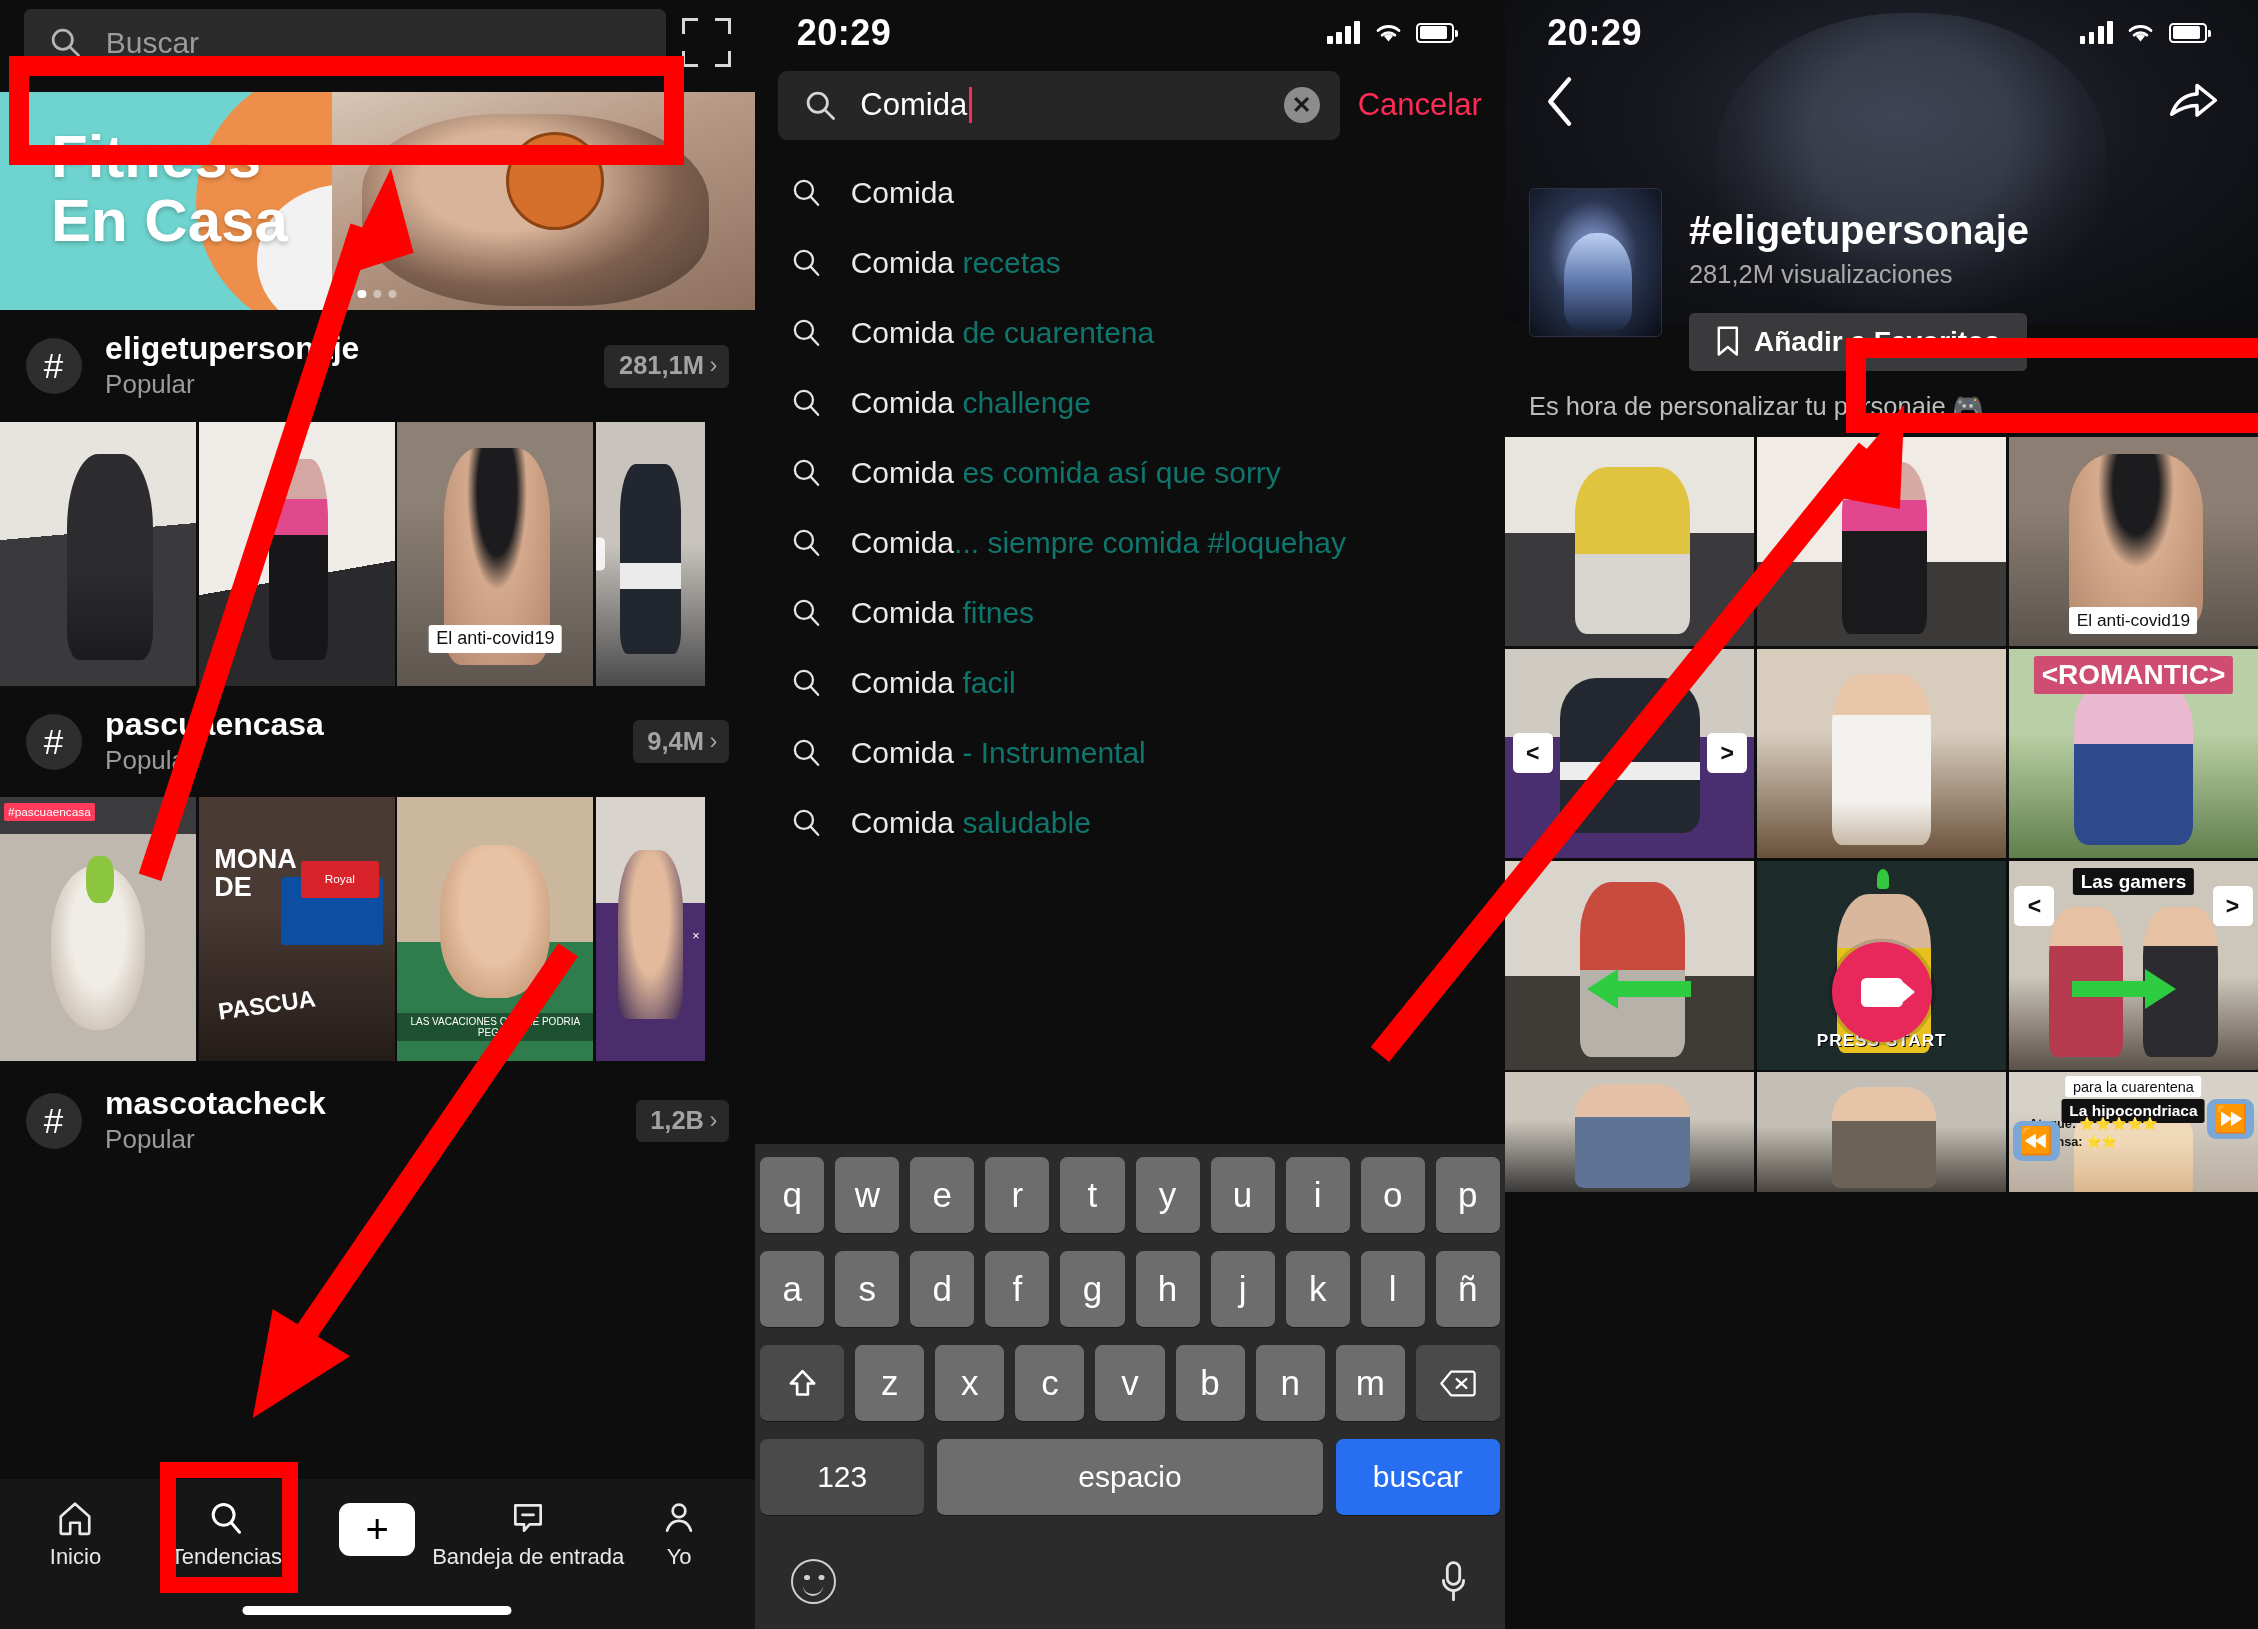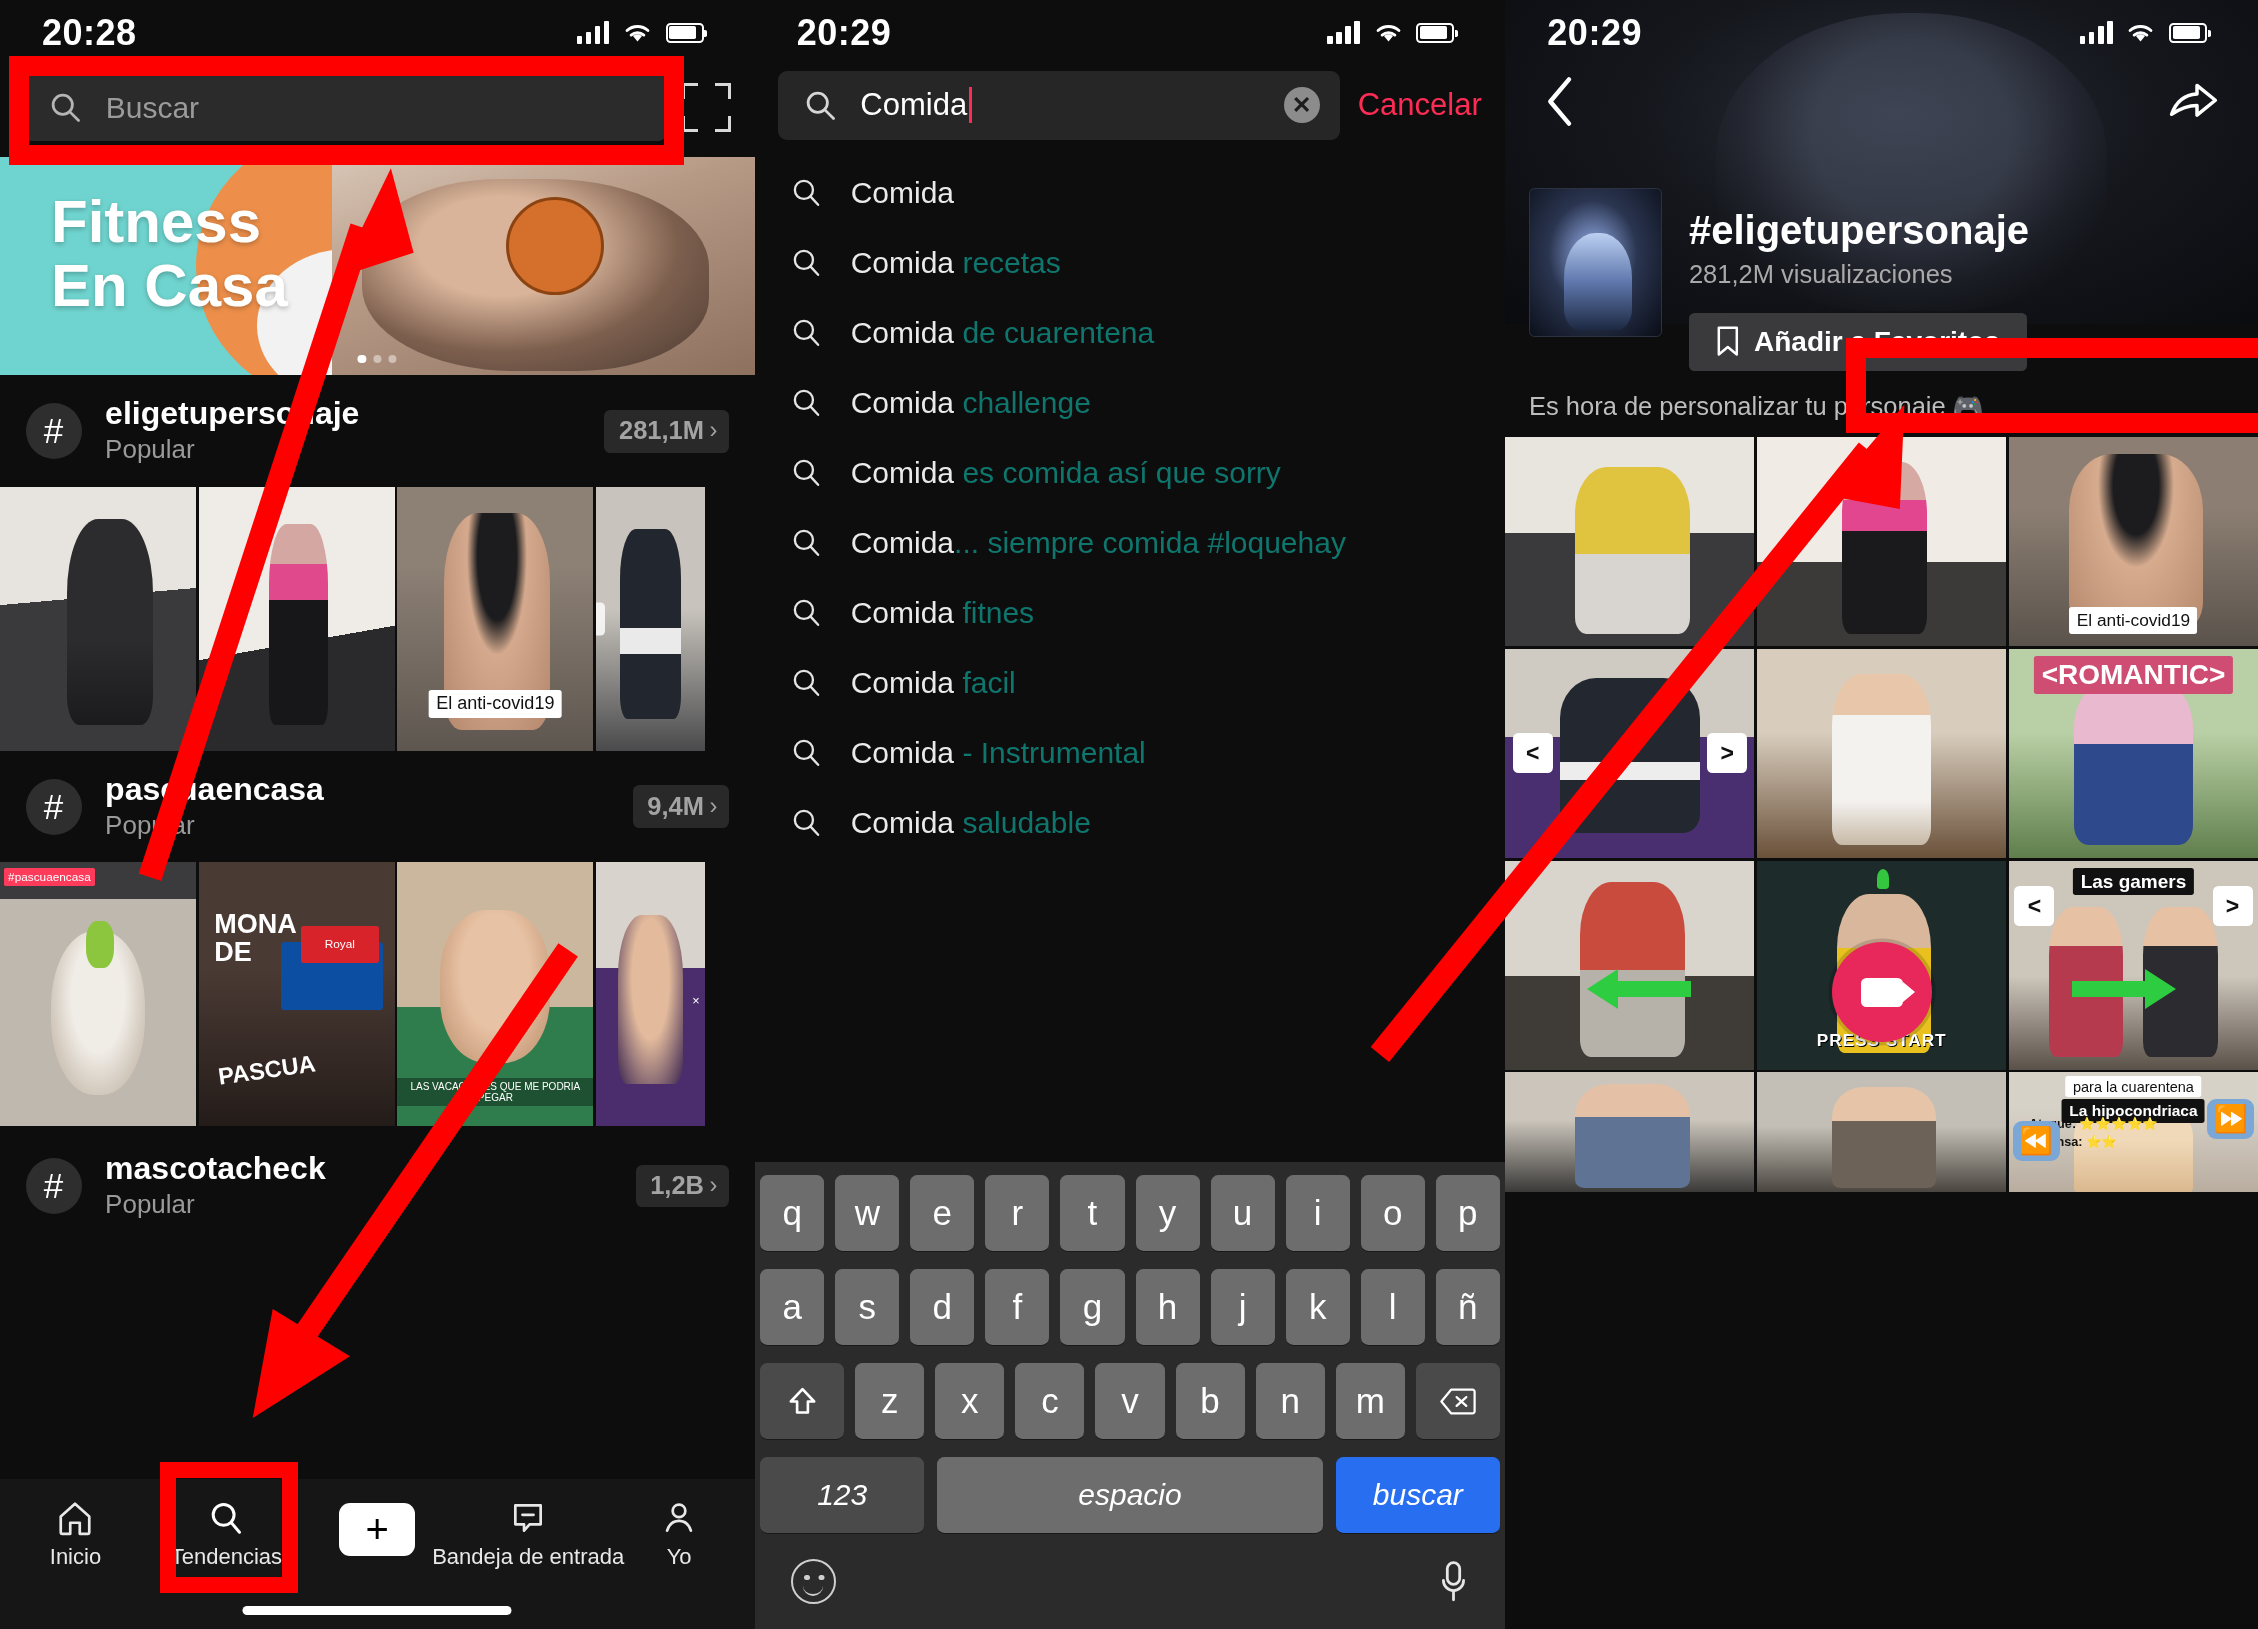--- a/index.html
+++ b/index.html
@@ -156,21 +156,21 @@
   .kb { position:absolute; left:0; bottom:0; width:100%; background:#2b2b2b; padding:12.7px 5.5px 0 5.5px; }
   .kbrow { display:flex; justify-content:center; gap:11px; margin-bottom:18px; }
   .key {
     flex:1; height:76px; background:#6d6d6d; border-radius:7.3px; color:#fff;
     display:flex; align-items:center; justify-content:center; font-size:35px;
     box-shadow:0 0.9px 0 rgba(0,0,0,.4);
   }
   .key.dark { background:#4a4a4a; flex:0 0 84px; }
   .kbrow.r2 { padding:0 0px; }
   .kbrow.r3 { gap:11px; }
-  .kbrow.r4 { gap:12.7px; margin-bottom:1px;font-style:italic; }
+  .kbrow.r4 { gap:12.7px; margin-bottom:19px; }
   .key.num { flex:0 0 164px; background:#4a4a4a; font-size:30px; }
   .key.space { flex:1; background:#6d6d6d; font-size:30px; }
   .key.go { flex:0 0 164px; background:#276ef1; font-size:30px; }
   .kbbottom { height:95px; display:flex; align-items:center; justify-content:space-between; padding:0 31px; }
   .emoji { width:45px; height:45px; border-radius:50%; border:2.7px solid #cfcfcf; position:relative; }
   .emoji::before { content:""; position:absolute; left:11px; top:13.6px; width:5.5px; height:5.5px; border-radius:50%; background:#cfcfcf; box-shadow:14.5px 0 0 #cfcfcf; }
   .emoji::after { content:""; position:absolute; left:10px; top:23.6px; width:20px; height:9px; border-bottom:2.7px solid #cfcfcf; border-radius:0 0 11px 11px; }
 
   
   .p3header {
@@ -245,39 +245,20 @@
   .rect-tend { left:160px; top:1462px; width:138px; height:131px; border-width:16.4px; }
   .rect-fav { left:1846px; top:338px; width:600px; height:95px; }
 </style>
 </head>
 <body>
 
 <div class="stage">
 
   <div class="panel p1">
 
-    <div class="statusbar">
-      <div class="st-time">20:28</div>
-      <div class="st-right">
-        <div class="bars">
-            <i></i>
-            <i></i>
-            <i></i>
-            <i></i>
-          </div>
-        <svg class="ic" width="31" height="23.6" viewBox="0 0 34 26">
-            <path d="M17 22.5l5-6a7.5 7.5 0 00-10 0z" fill="#fff"></path>
-            <path d="M5.5 10.5a17 17 0 0123 0" stroke="#fff" stroke-width="3.2" fill="none" stroke-linecap="round"></path>
-            <path d="M10 15.5a11 11 0 0114 0" stroke="#fff" stroke-width="3.2" fill="none" stroke-linecap="round"></path>
-          </svg>
-        <div class="batt">
-            <span></span>
-          </div>
-      </div>
-    </div>
 
     <div class="searchrow">
       <div class="searchbox">
         <svg class="ic" width="33" height="33" viewBox="0 0 24 24">
             <circle cx="10" cy="10" r="7" stroke="#b5b5b5" stroke-width="2" fill="none"></circle>
             <line x1="15" y1="15" x2="21.5" y2="21.5" stroke="#b5b5b5" stroke-width="2" stroke-linecap="round"></line>
           </svg>
         <div class="ph">Buscar</div>
       </div>
       <div class="scan">

